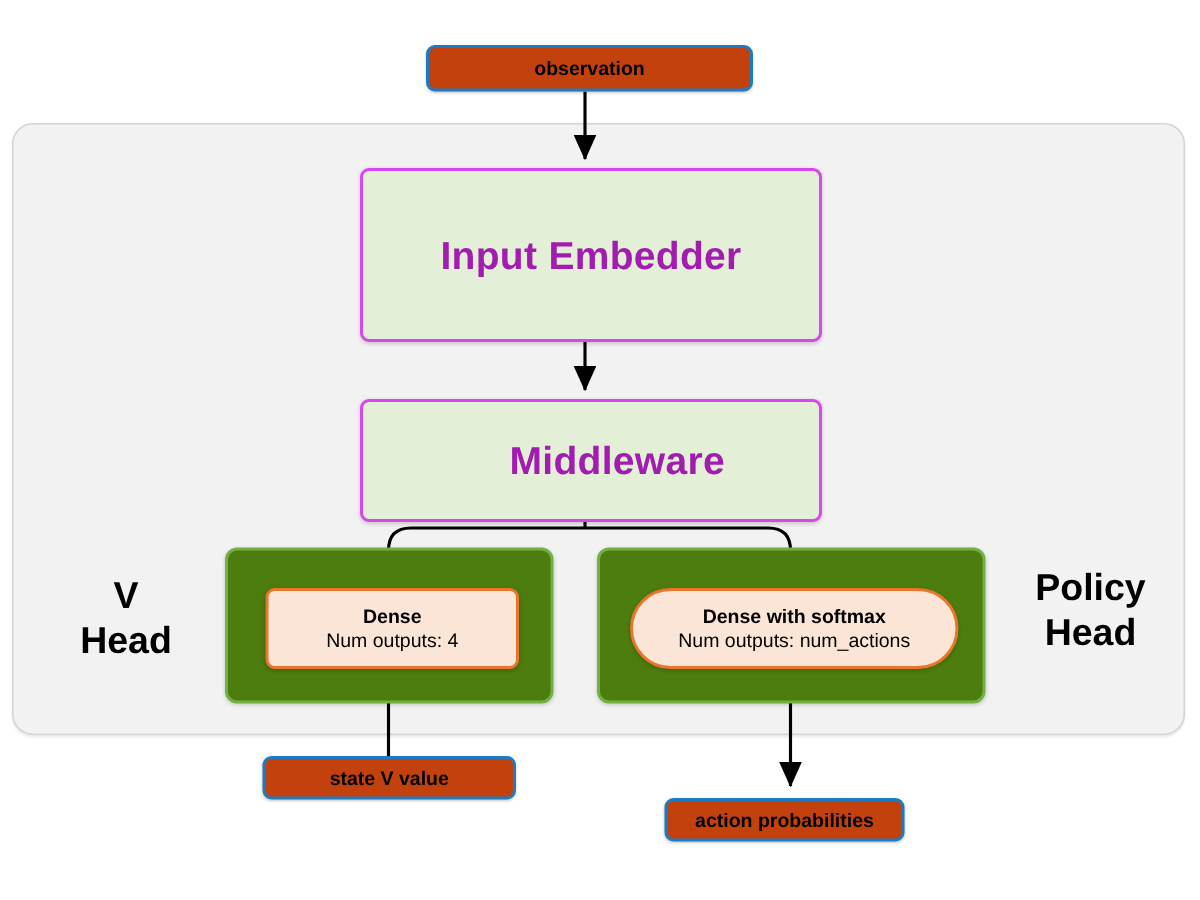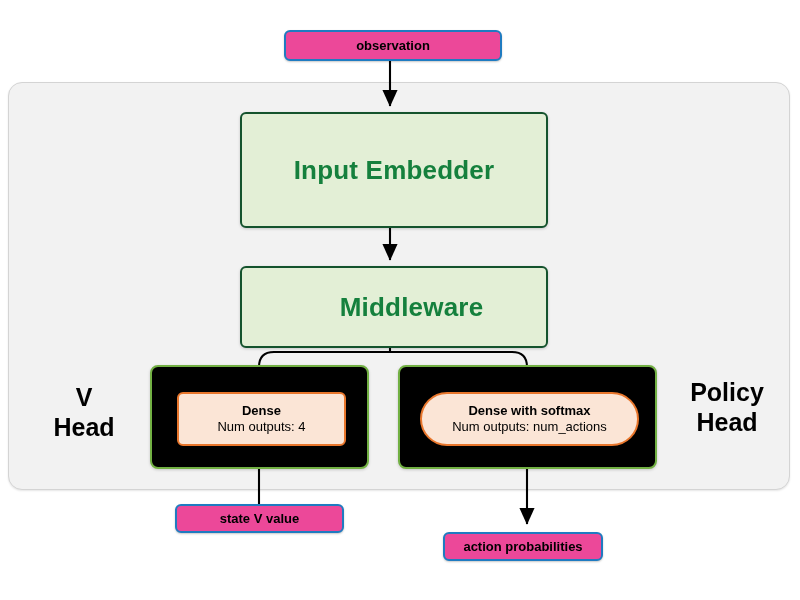--- a/index.html
+++ b/index.html
@@ -48,47 +48,47 @@
     box-sizing: border-box;
     display: flex;
     flex-direction: column;
     align-items: center;
     justify-content: center;
     text-align: center;
   }
 
   
   .io-box {
-    background: #ec4899;
+    background: #c2410c;
     border: 2px solid #1f7bc1;
     border-radius: 6px;
     color: #000000;
     font-size: 13px;
     font-weight: bold;
     box-shadow: 0 1px 2px rgba(0,0,0,0.22);
   }
 
   
   .green-box {
     background: #e3efd6;
-    border: 2px solid #14532d;
+    border: 2px solid #d946ef;
     border-radius: 6px;
-    color: #15803d;
+    color: #a21caf;
     box-shadow: 0 1px 3px rgba(0,0,0,0.18);
     text-align: center;
   }
   .green-box .title {
     font-size: 26px;
     font-weight: bold;
     letter-spacing: 0.2px;
   }
 
   
   .head-group {
-    background: #000000;
+    background: #4d7c0f;
     border: 2px solid #72b043;
     border-radius: 8px;
     box-shadow: 0 1px 3px rgba(0,0,0,0.18);
   }
 
   
   .dense-box {
     background: #fbe5d6;
     border: 2px solid #e8762c;
     border-radius: 6px;

